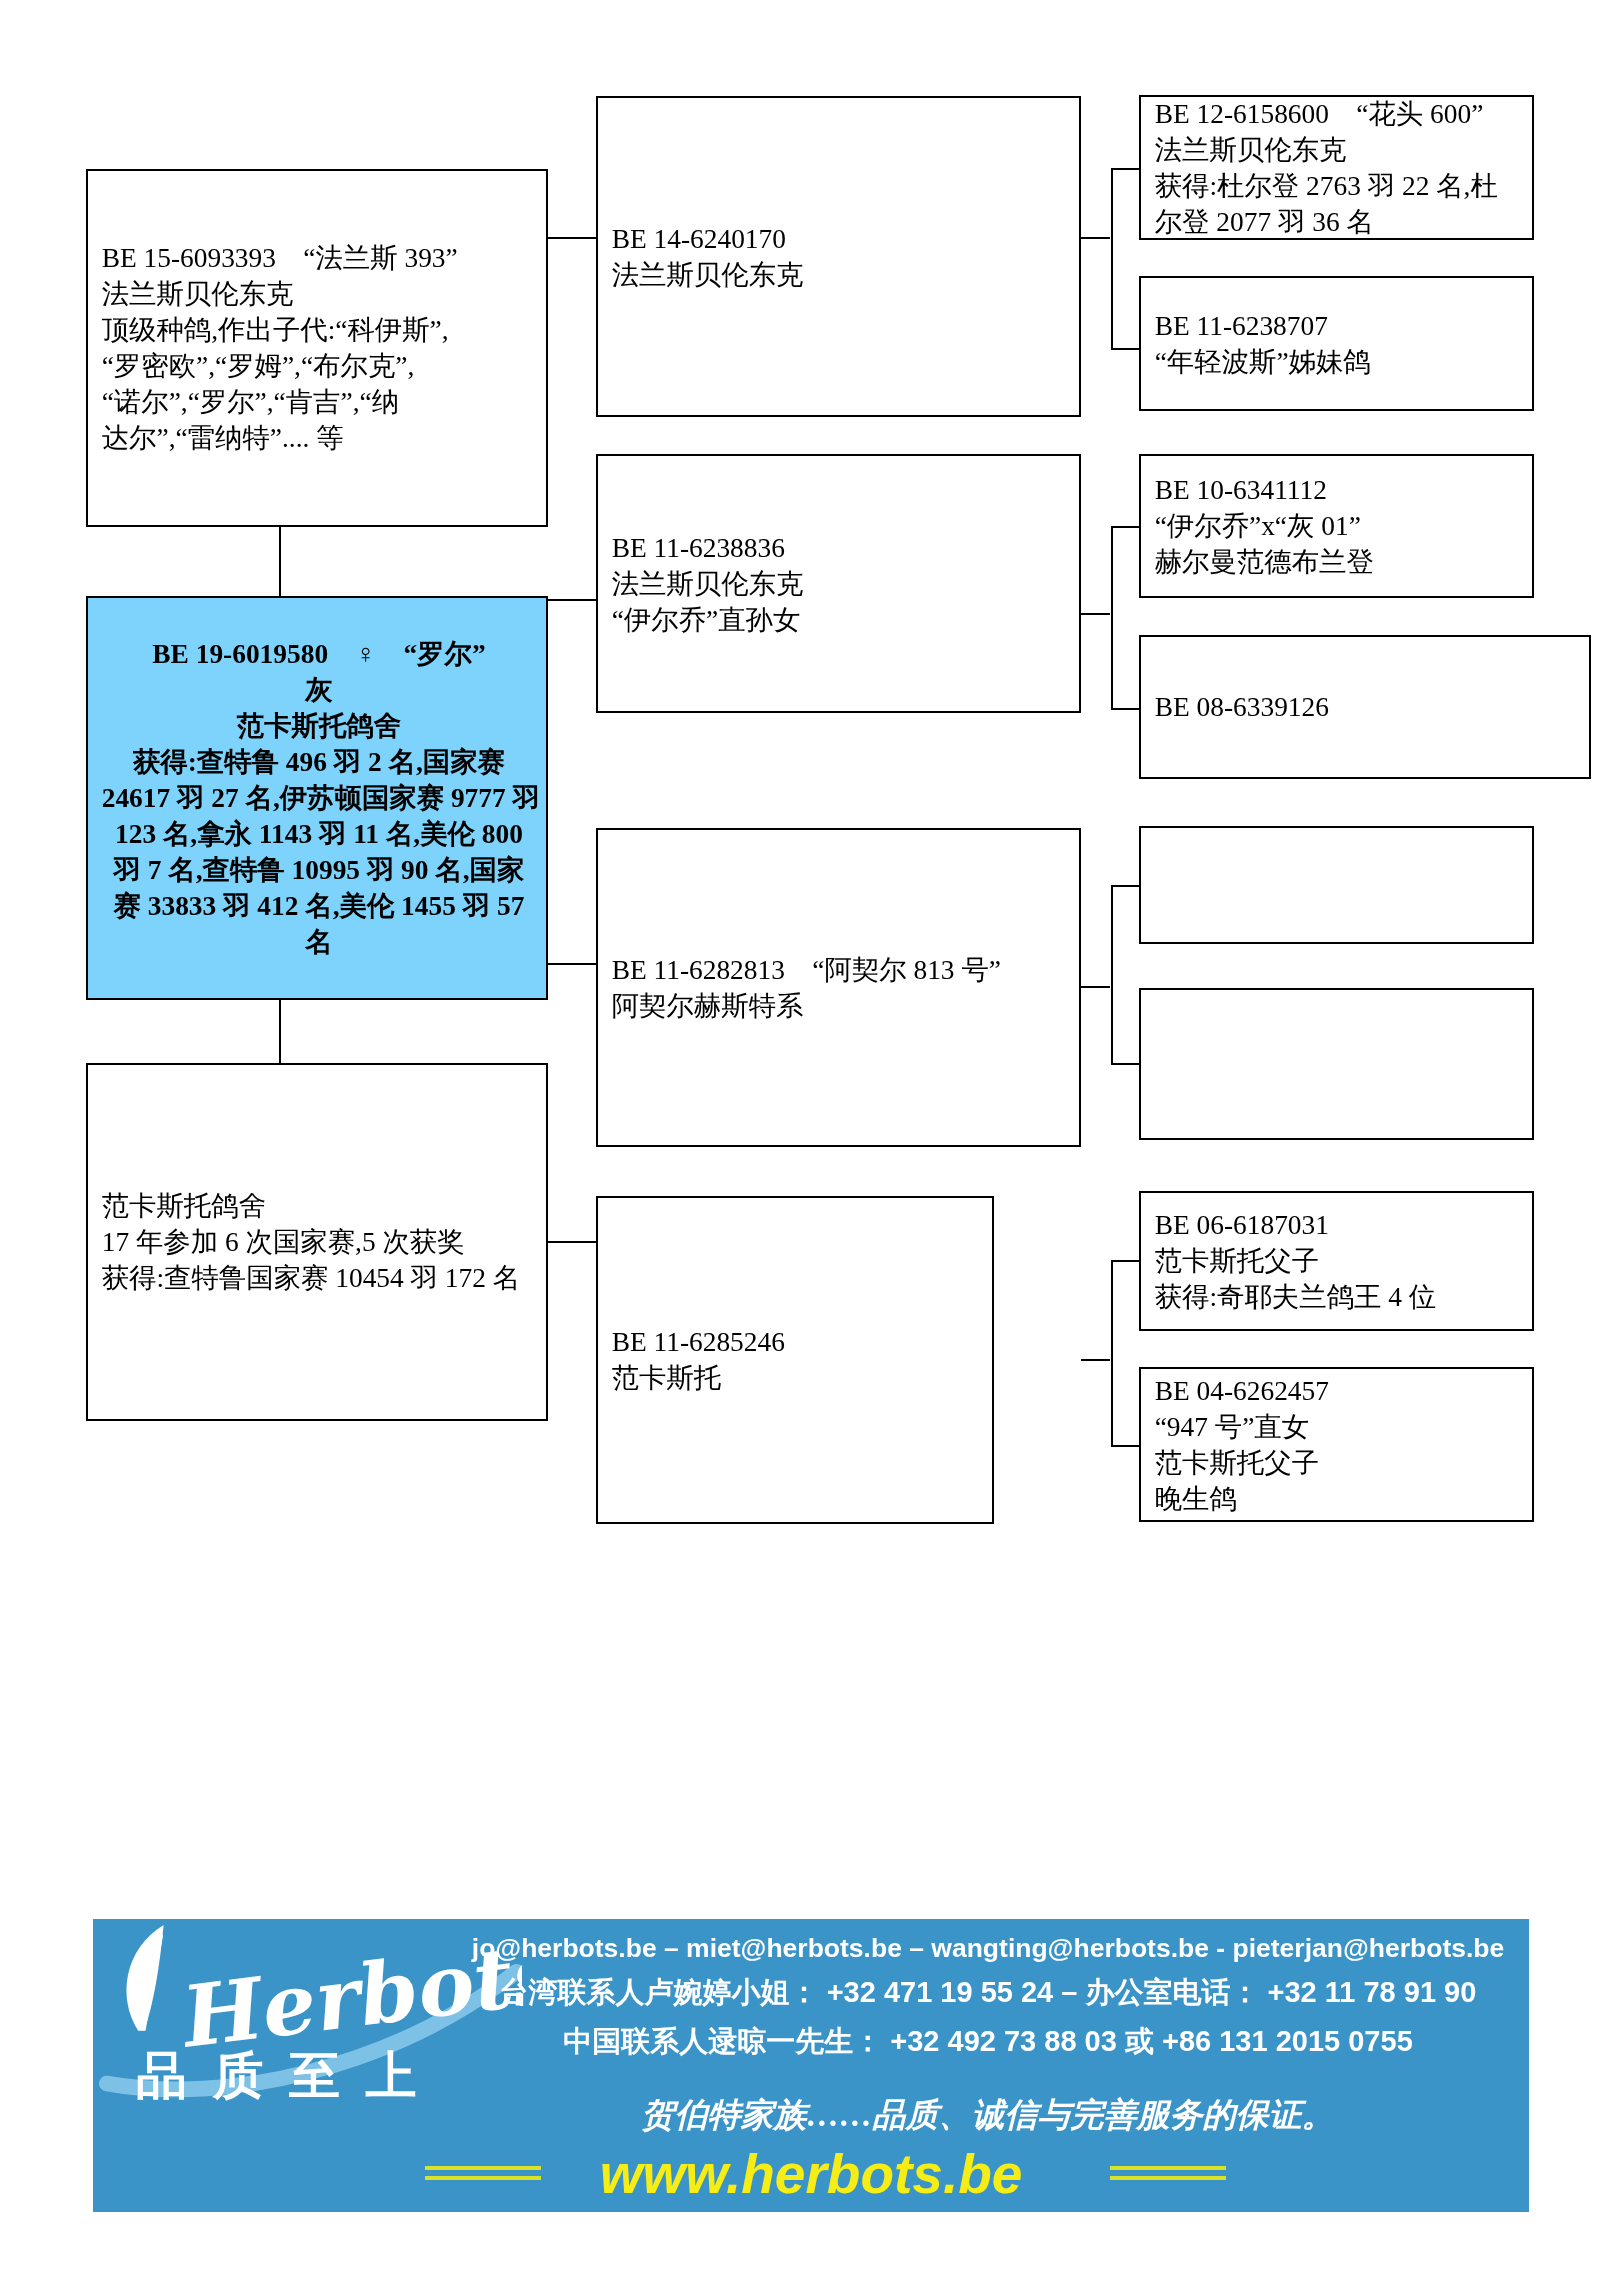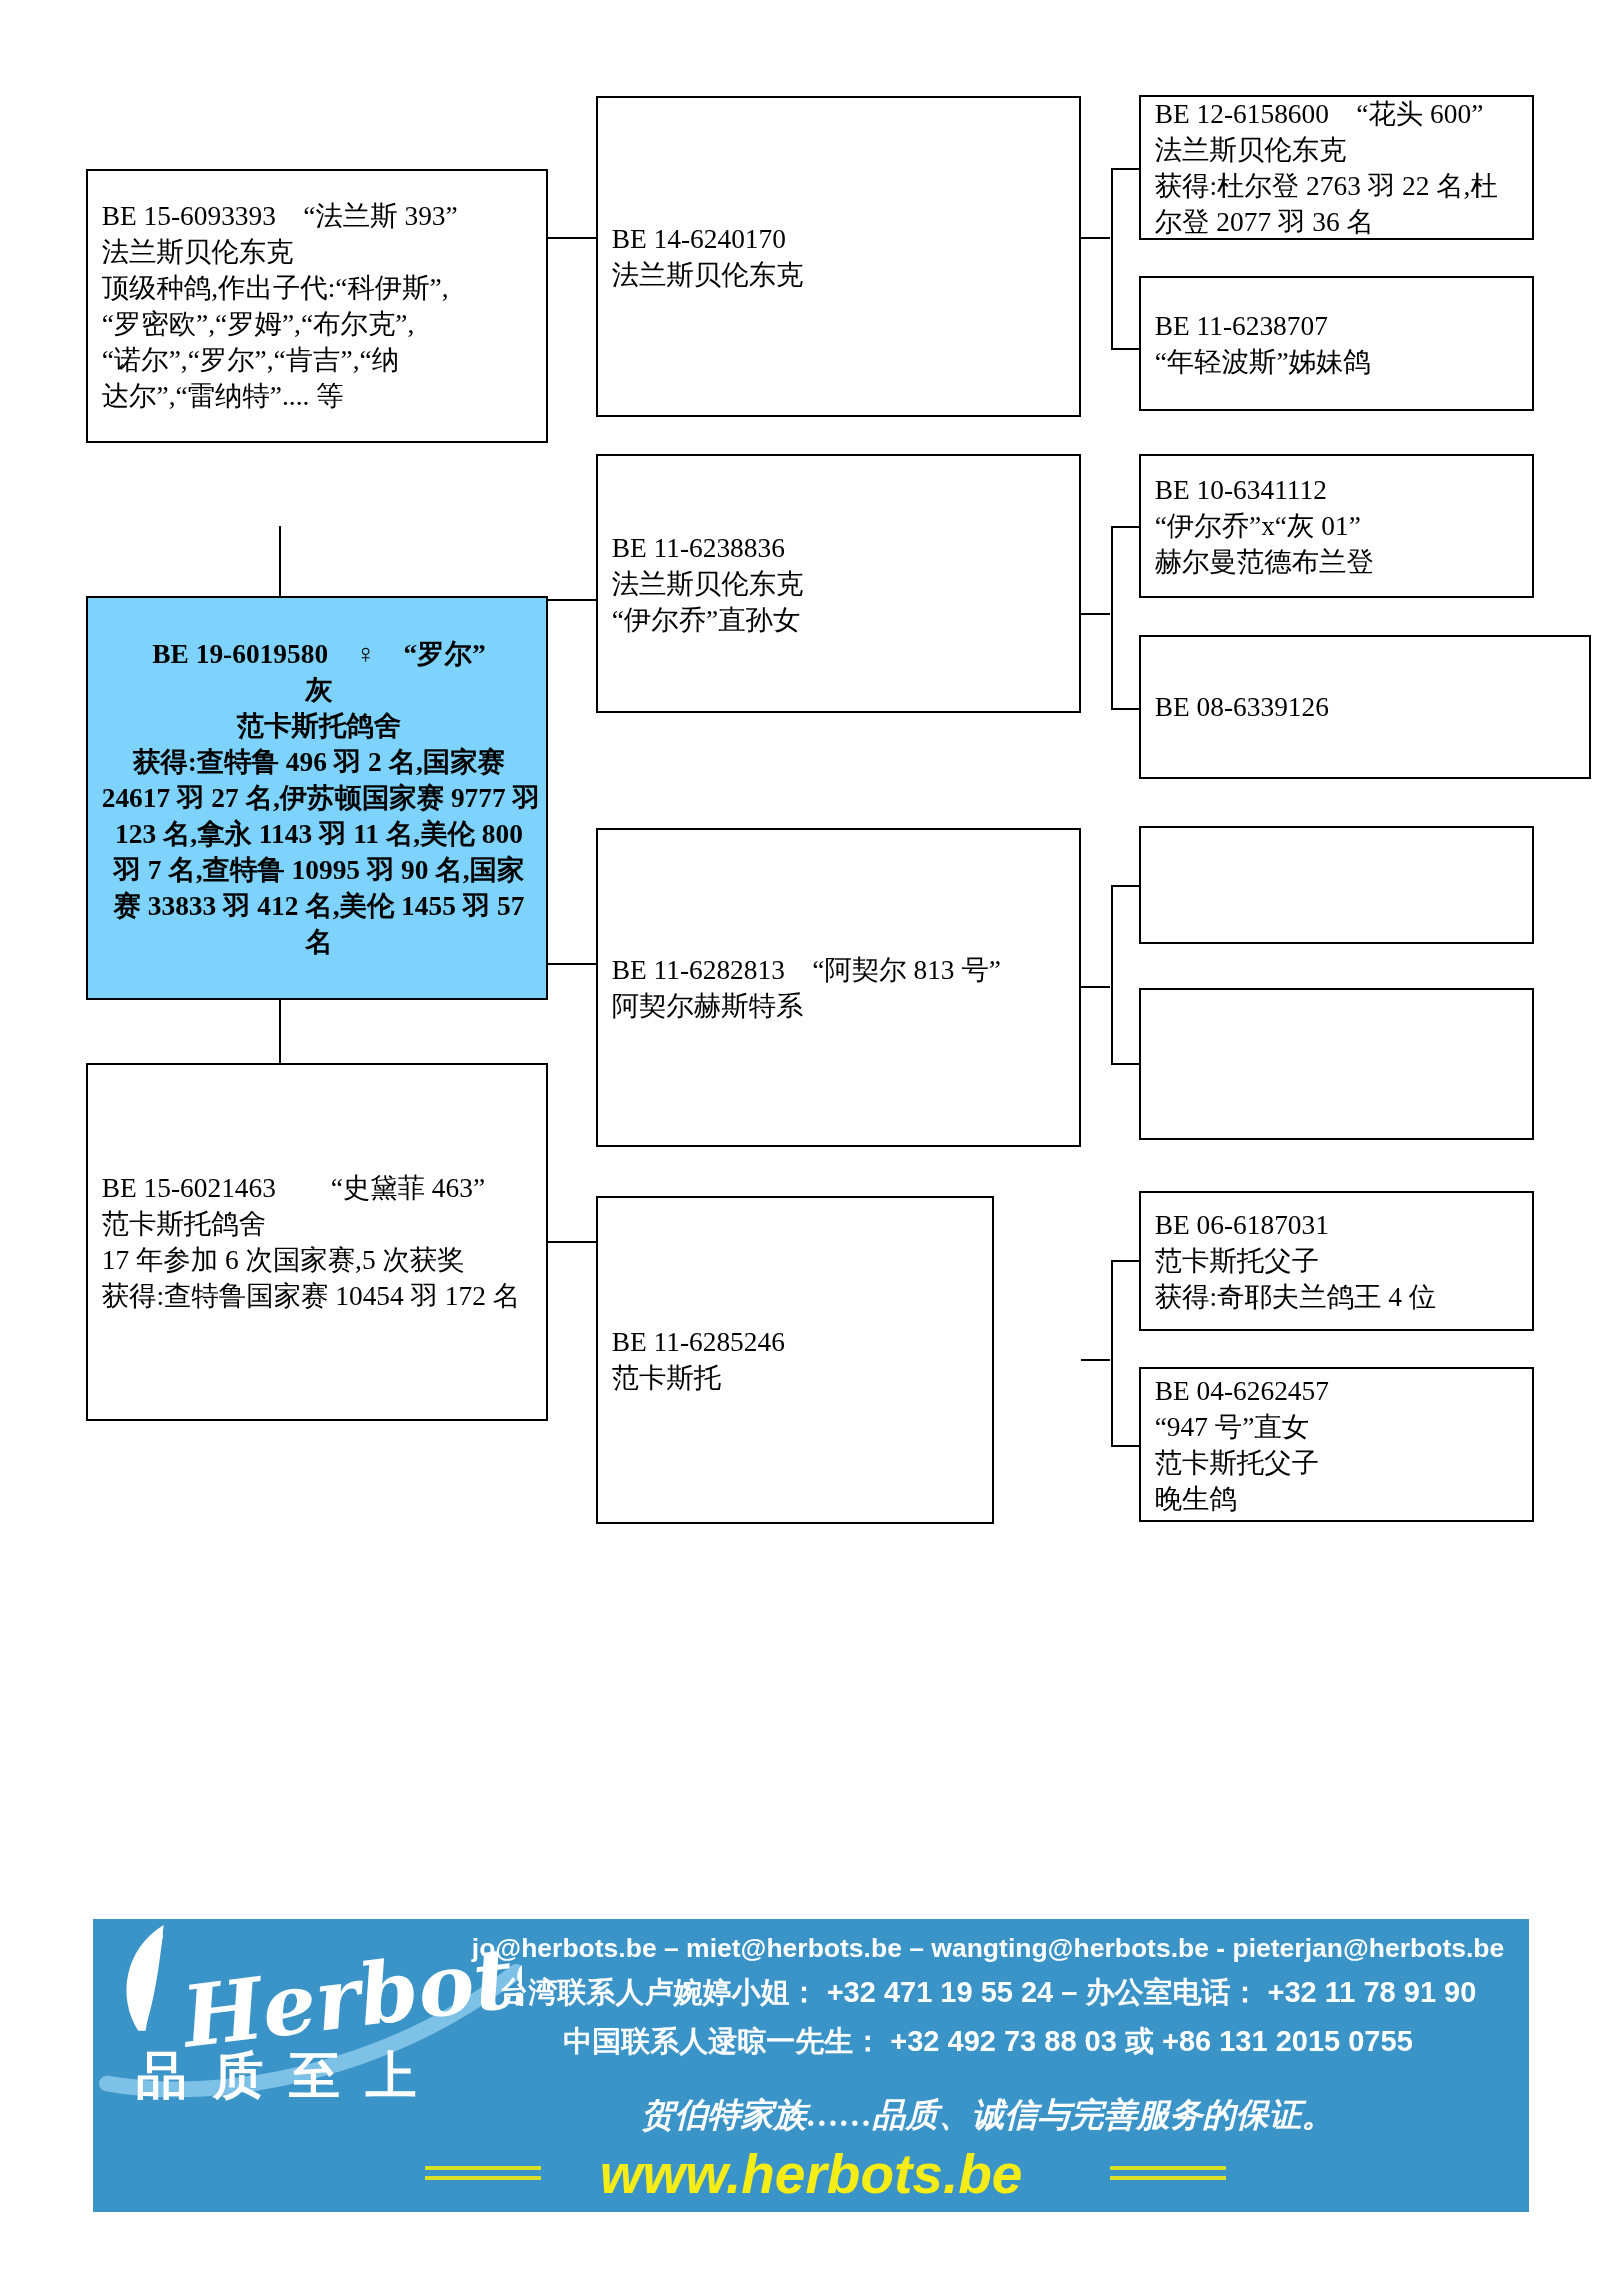--- a/index.html
+++ b/index.html
@@ -6,21 +6,21 @@
   #page{position:relative;width:1621px;height:2293px;background:#ffffff;overflow:hidden;
         font-family:"Liberation Serif", serif;color:#000;}
 
   
   .pbox{position:absolute;border:2px solid #000;background:#fff;box-sizing:border-box;
         display:flex;flex-direction:column;justify-content:center;
         padding:5.9px 9.8px 5.9px 13.7px;font-size:27.4px;line-height:36px;}
   .pbox .line{white-space:nowrap;}
   .highlight{background:#7dd3fc;font-weight:bold;text-align:center;}
 
-  .l1{left:86px;top:169px;width:462px;height:274px}
+  .l1{left:86px;top:169px;width:462px;height:358px}
   .l2{left:86px;top:596px;width:462px;height:404px}
   .l3{left:86px;top:1063px;width:462px;height:358px}
   .m1{left:596px;top:96px;width:485px;height:321px}
   .m2{left:596px;top:454px;width:485px;height:259px}
   .m3{left:596px;top:828px;width:485px;height:319px}
   .m4{left:596px;top:1196px;width:398px;height:328px}
   .r1{left:1139px;top:95px;width:395px;height:145px}
   .r2{left:1139px;top:276px;width:395px;height:135px}
   .r3{left:1139px;top:454px;width:395px;height:144px}
   .r4{left:1139px;top:635px;width:452px;height:144px}
@@ -73,21 +73,20 @@
     <div class="line">范卡斯托鸽舍</div>
     <div class="line">获得:查特鲁 496 羽 2 名,国家赛</div>
     <div class="line">24617 羽 27 名,伊苏顿国家赛 9777 羽</div>
     <div class="line">123 名,拿永 1143 羽 11 名,美伦 800</div>
     <div class="line">羽 7 名,查特鲁 10995 羽 90 名,国家</div>
     <div class="line">赛 33833 羽 412 名,美伦 1455 羽 57</div>
     <div class="line">名</div>
   </div>
 
   <div class="pbox l3">
-    <div class="line">BE 15-6021463　　“史黛菲 463”</div>
     <div class="line">范卡斯托鸽舍</div>
     <div class="line">17 年参加 6 次国家赛,5 次获奖</div>
     <div class="line">获得:查特鲁国家赛 10454 羽 172 名</div>
   </div>
 
   <div class="pbox m1">
     <div class="line">BE 14-6240170</div>
     <div class="line">法兰斯贝伦东克</div>
   </div>
   <div class="pbox m2">

